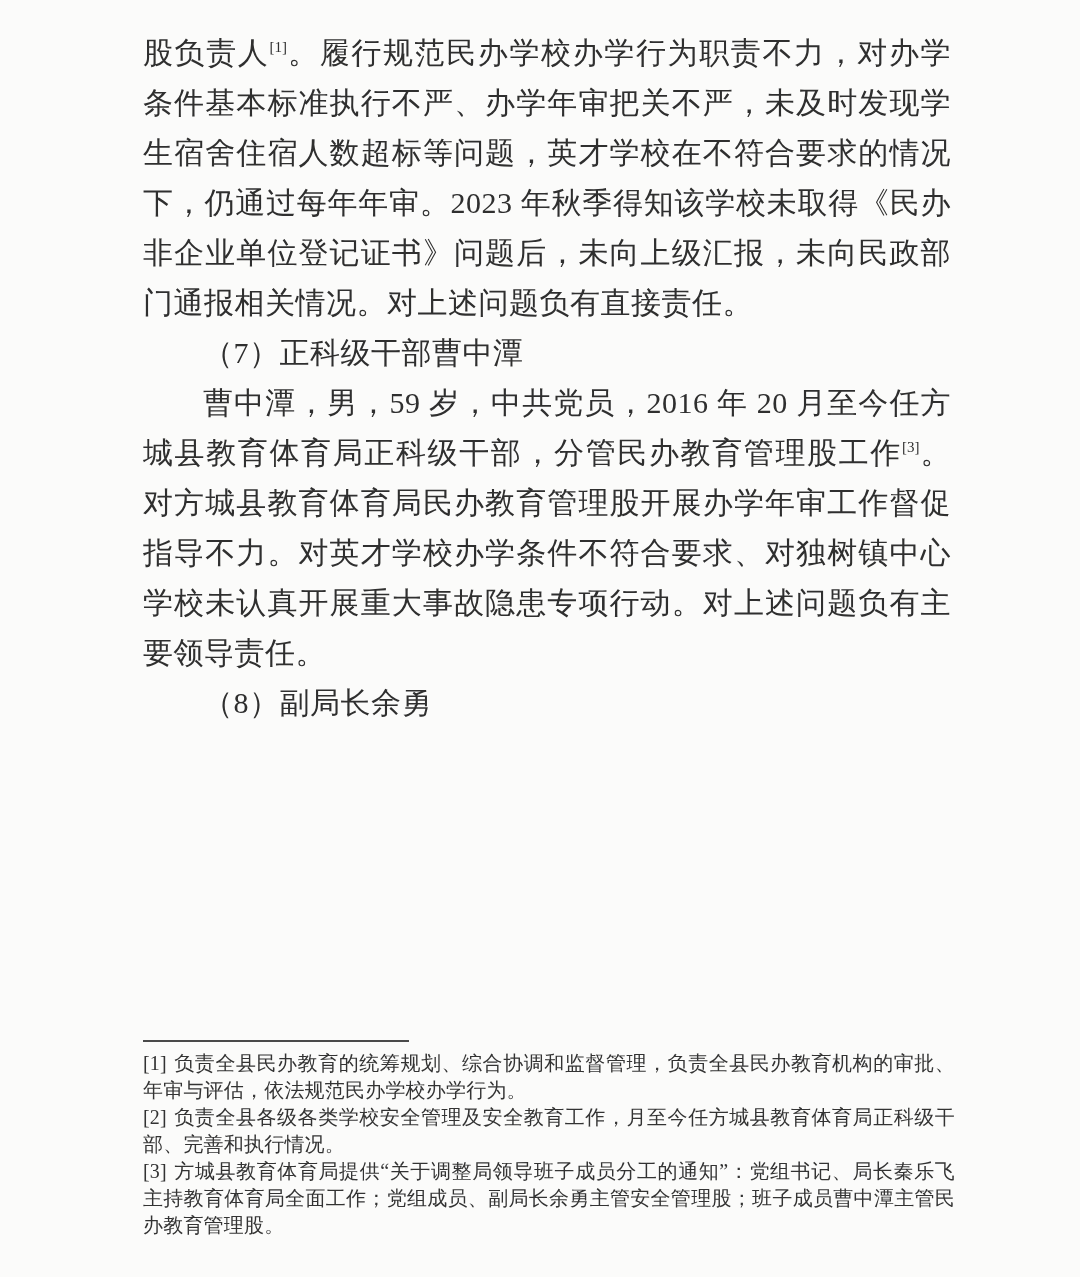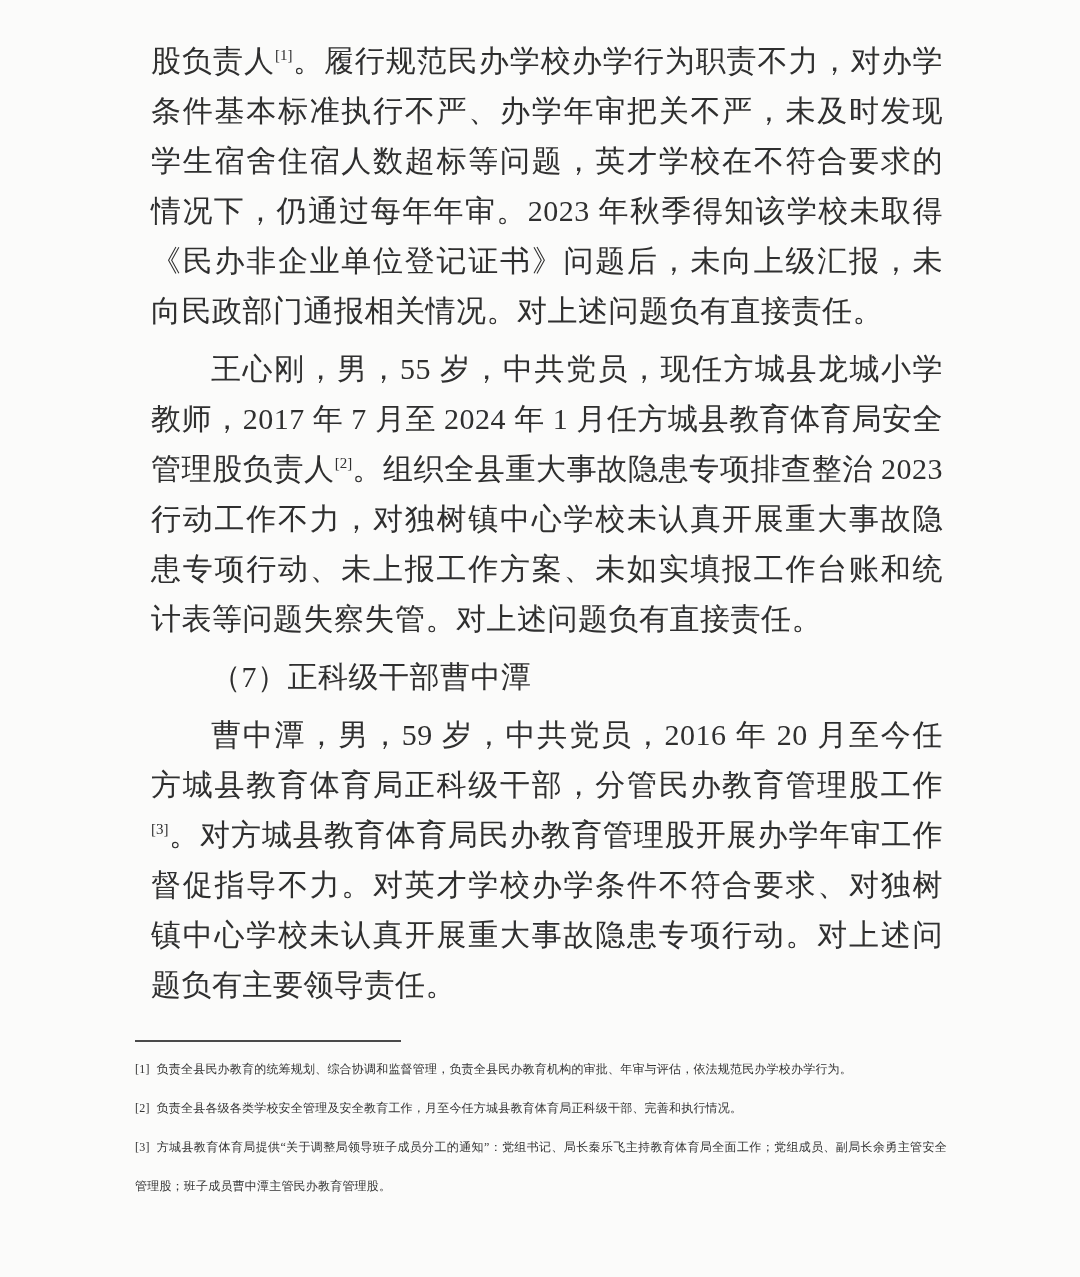--- a/index.html
+++ b/index.html
@@ -17,44 +17,44 @@
     font-family: "Liberation Serif", "DejaVu Serif", serif;
     overflow: hidden;
   }
   .body-text {
     position: absolute;
     left: 143px;
     top: 28px;
     width: 808px;
   }
   .para {
-    margin: 8px;
+    margin: 0;
     font-size: 30px;
     line-height: 50px;
     text-align: justify;
     text-justify: inter-ideograph;
     text-indent: 2em;
     letter-spacing: 0.5px;
   }
   .para.no-indent {
     text-indent: 0;
   }
   .para sup {
     font-size: 15px;
     line-height: 0;
     vertical-align: super;
     letter-spacing: 0;
   }
   .footnotes {
     position: absolute;
-    left: 135px;
+    left: 143px;
     top: 1040px;
     width: 812px;
-    font-size: 12px;
-    line-height: 39px;
+    font-size: 20px;
+    line-height: 27px;
     color: #333333;
   }
   .fn-divider {
     width: 266px;
     height: 0;
     border-top: 2px solid #4a4a4a;
     margin-bottom: 8px;
   }
   .fn {
     margin: 0;
@@ -78,26 +78,26 @@
 </head>
 <body>
 
 <div class="page">
 
   <div class="body-text">
 
     <p class="para no-indent"><span>股负责人</span><sup>[1]</sup><span>。履行规范民办学校办学行为职责不力，对办学条件基本标准执行不严、办学年审把关不严，未及时发现学生宿舍住宿人数超标等问题，英才学校在不符合要求的情况下，仍通过每年年审。2023 年秋季得知该学校未取得《民办非企业单位登记证书》问题后，未向上级汇报，未向民政部门通报相关情况。对上述问题负有直接责任。</span></p>
 
 
-    <p class="para"><span>王心刚，男，55 岁，中共党员，现任方城县龙城小学教师，2017 年 7 月至 2024 年 1 月任方城县教育体育局安全管理股负责人</span><sup>[2]</sup><span>。组织全县重大事故隐患专项排查整治 2023 行动工作不力，对独树镇中心学校未认真开展重大事故隐患专项行动、未上报工作方案、未如实填报工作台账和统计表等问题失察失管。对上述问题负有直接责任。</span></p>
 
     <p class="para">（7）正科级干部曹中潭</p>
 
     <p class="para"><span>曹中潭，男，59 岁，中共党员，2016 年 20 月至今任方城县教育体育局正科级干部，分管民办教育管理股工作</span><sup>[3]</sup><span>。对方城县教育体育局民办教育管理股开展办学年审工作督促指导不力。对英才学校办学条件不符合要求、对独树镇中心学校未认真开展重大事故隐患专项行动。对上述问题负有主要领导责任。</span></p>
 
+    <p class="para">（8）副局长余勇</p>
 
   </div>
 
   <div class="footnotes">
     <div class="fn-divider"></div>
 
     <p class="fn"><span class="fn-marker">[1]</span><span>负责全县民办教育的统筹规划、综合协调和监督管理，负责全县民办教育机构的审批、年审与评估，依法规范民办学校办学行为。</span></p>
 
     <p class="fn"><span class="fn-marker">[2]</span><span>负责全县各级各类学校安全管理及安全教育工作，月至今任方城县教育体育局正科级干部、完善和执行情况。</span></p>
 

